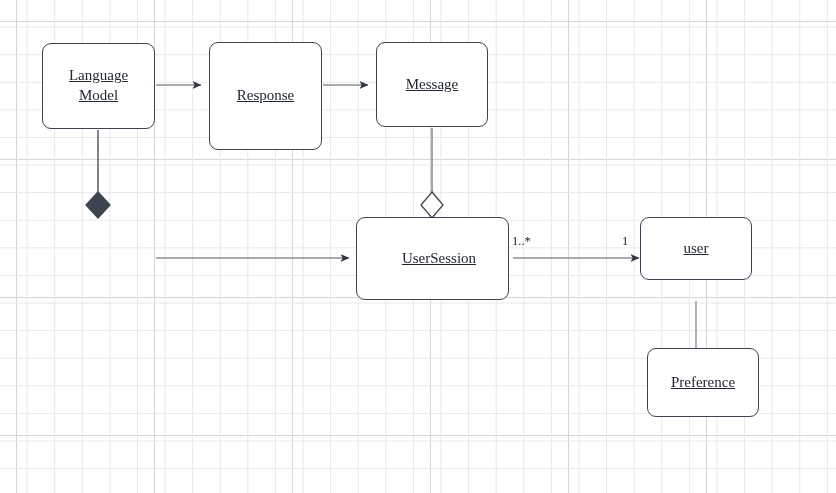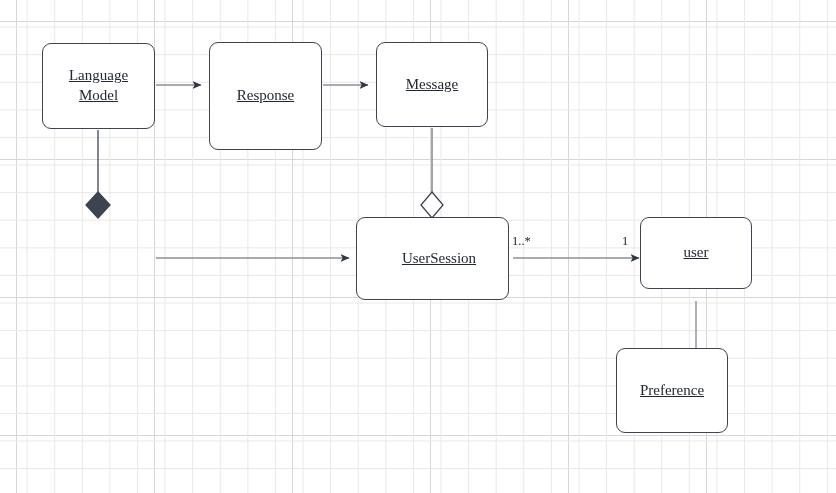--- a/index.html
+++ b/index.html
@@ -122,25 +122,25 @@
 
   <div class="node" style="left:376px; top:42px; width:112px; height:85px;">
     <span class="node-label">Message</span>
   </div>
 
 
   <div class="node" style="left:356px; top:217px; width:153px; height:83px;padding-left:13px;">
     <span class="node-label">UserSession</span>
   </div>
 
-  <div class="node" style="left:640px; top:217px; width:112px; height:72px;">
+  <div class="node" style="left:640px; top:217px; width:112px; height:63px;">
     <span class="node-label">user</span>
   </div>
 
-  <div class="node" style="left:616px; top:348px; width:112px; height:85px;">
+  <div class="node" style="left:647px; top:348px; width:112px; height:69px;">
     <span class="node-label">Preference</span>
   </div>
 
   <span class="mult-label" style="left:512px; top:234px;">1..*</span>
 
   <span class="mult-label" style="left:622px; top:234px;">1</span>
 
 </div>
 
 </body></html>

